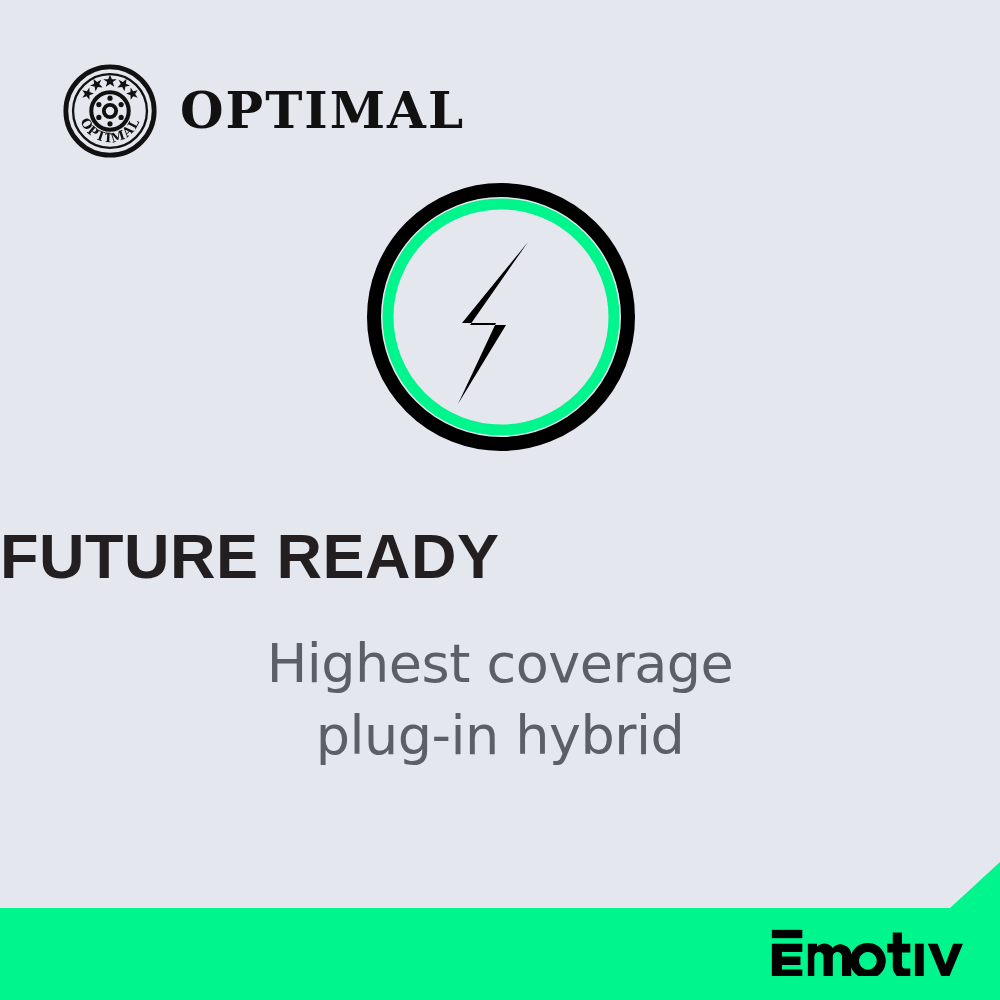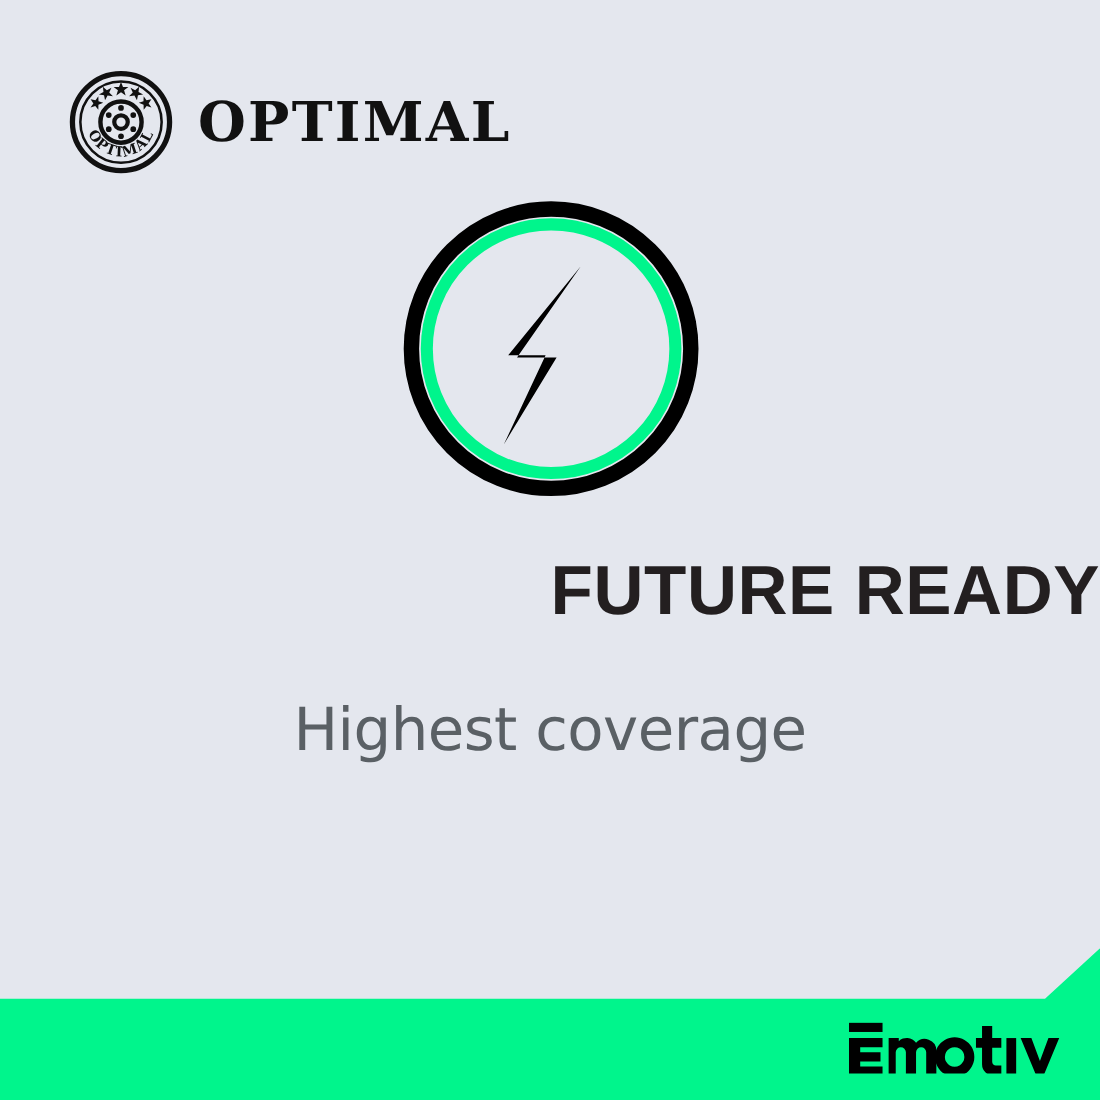--- a/index.html
+++ b/index.html
@@ -51,22 +51,22 @@
     width: 270px;
     height: 270px;
   }
   .hero-icon svg { display: block; width: 270px; height: 270px; }
 
   
   .headline {
     position: absolute;
     left: 0;
     right: 0;
-    top: 504px;
-    text-align: right;
+    top: 523px;
+    text-align: left;
     font-family: "Liberation Sans", sans-serif;
     font-weight: 700;
     font-size: 63px;
     letter-spacing: 0.5px;
     color: #231f20;
     line-height: 1.05;
   }
 
   .subcopy {
     position: absolute;
@@ -163,20 +163,21 @@
       <circle cx="135" cy="135" r="113" fill="none" stroke="#00f58c" stroke-width="11"></circle>
       <circle cx="135" cy="135" r="106" fill="#e4e7ee"></circle>
       <polygon points="162,60 104,143 140,143 92,222 130,141 96,141" fill="#000000"></polygon>
     </svg>
   </div>
 
   <div class="headline">FUTURE READY</div>
 
   <div class="subcopy">
     <span class="line">Highest coverage</span>
+    <span class="line">plug-in hybrid</span>
   </div>
 
   <div class="footer-band" style="clip-path: polygon(0px 48px, 950px 48px, 1000px 2px, 1000px 140px, 0px 140px); background: rgb(0, 245, 140);"></div>
 
   <div class="footer-logo">
     <svg viewBox="0 0 212 52" xmlns="http://www.w3.org/2000/svg" aria-hidden="true">
       <g fill="#000000">
 
         <rect x="2" y="2" width="33" height="9"></rect>
         <path d="M2 17 h33 v9 H13 v5 h20 v9 H13 v5 h22 v9 H2 Z"></path>

